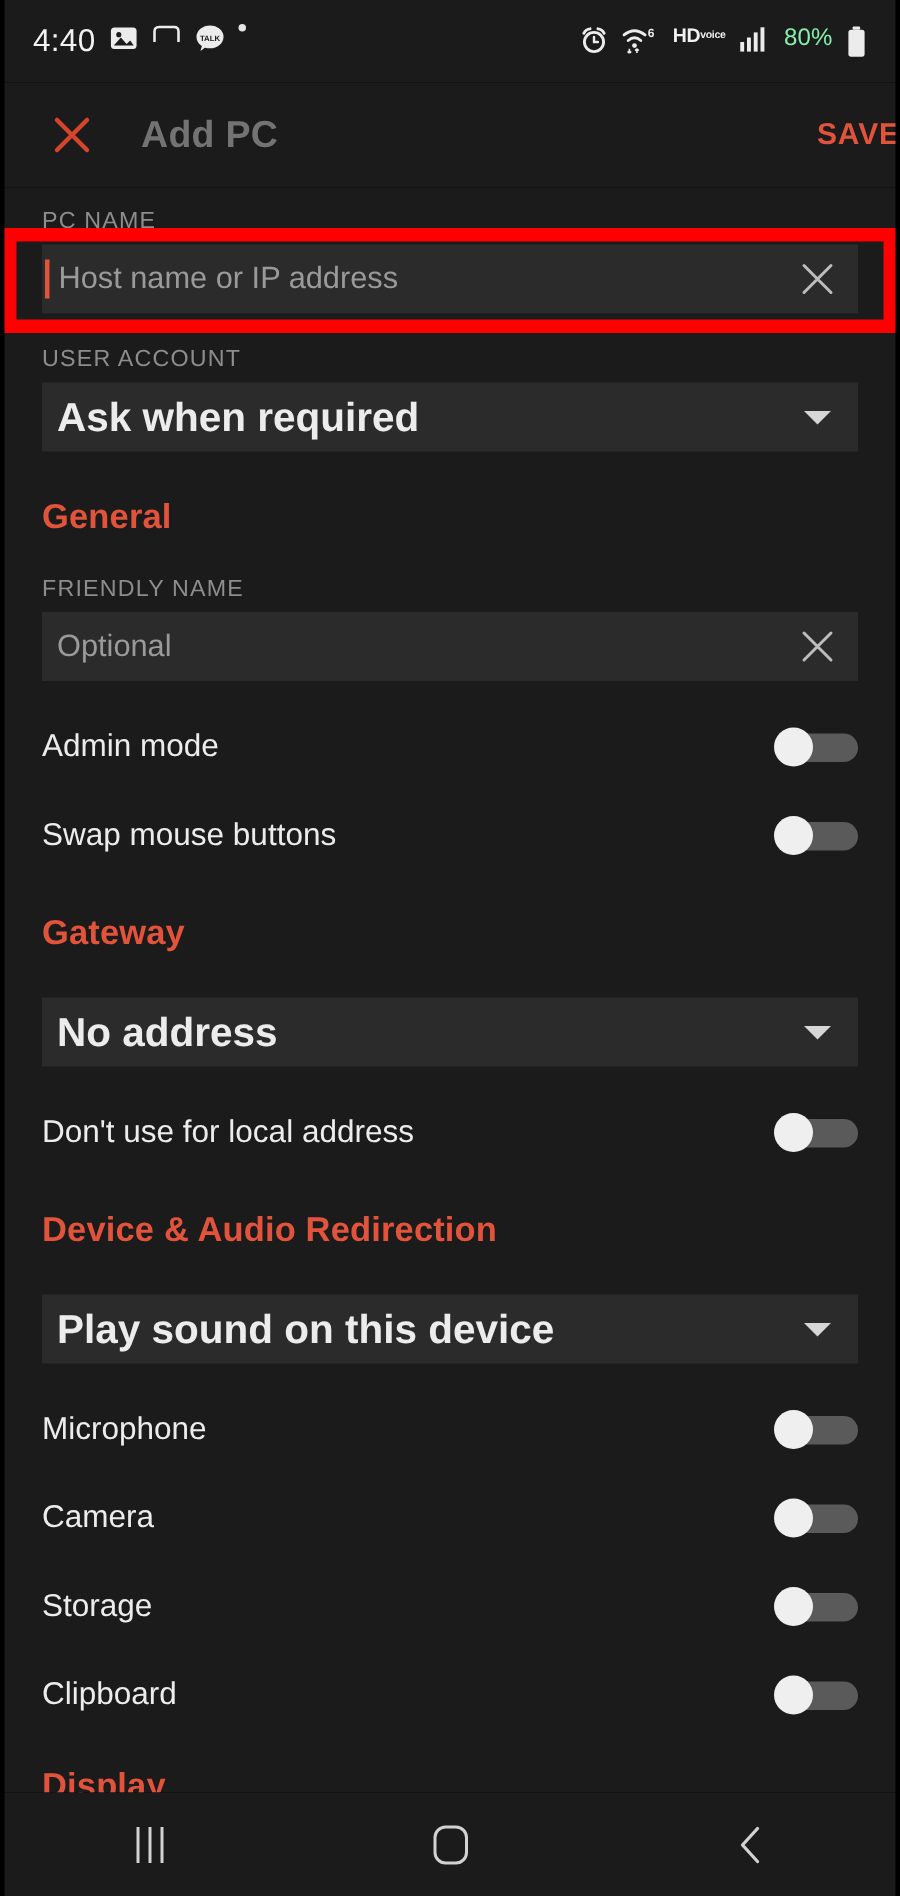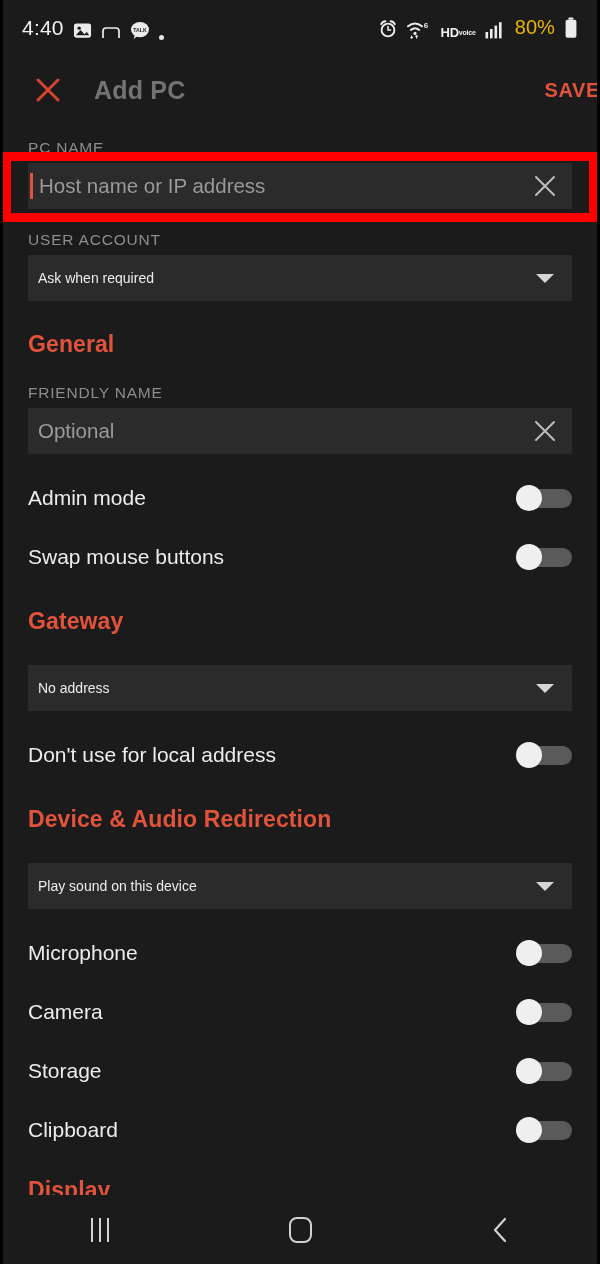--- a/index.html
+++ b/index.html
@@ -26,21 +26,21 @@
     width: 600px;
     height: 55px;
     background: #1b1b1b;
     display: flex;
     align-items: center;
     justify-content: space-between;
     padding: 0 22px 0 22px;
   }
   .status-left, .status-right {
     display: flex;
-    align-items: flex-end;
+    align-items: flex-start;
     gap: 9px;
   }
   .status-time {
     color: #f2f2f2;
     font-size: 21px;
     letter-spacing: 0.2px;
   }
   .sb-icon { display: inline-flex; align-items: center; }
   .status-dot {
     width: 5px; height: 5px;
@@ -51,22 +51,22 @@
   .hd-stack {
     display: inline-flex;
     flex-direction: row;
     align-items: center;
     line-height: 1;
     color: #f0f0f0;
   }
   .hd-top { font-size: 13px; font-weight: bold; letter-spacing: -0.3px; }
   .hd-bot { font-size: 7px; font-weight: bold; letter-spacing: -0.2px; }
   .batt-text {
-    color: #eab308;
-    font-size: 20px;
+    color: #86efac;
+    font-size: 16px;
     letter-spacing: 0.1px;
     margin-left: 2px;
   }
 
   
   .app-bar {
     position: absolute;
     top: 55px; left: 0;
     width: 600px;
     height: 70px;
@@ -144,21 +144,22 @@
     height: 46px;
     background: #2b2b2b;
     display: flex;
     align-items: center;
     padding: 0 18px 0 10px;
     cursor: pointer;
   }
   .select-text {
     flex: 1;
     color: #ececec;
-    font-size: 14px;
+    font-size: 27px;
+    font-weight: bold;
   }
   .caret-down {
     width: 0; height: 0;
     border-left: 9px solid transparent;
     border-right: 9px solid transparent;
     border-top: 9px solid #d6d6d6;
   }
 
   .section-head {
     color: #e2533b;

